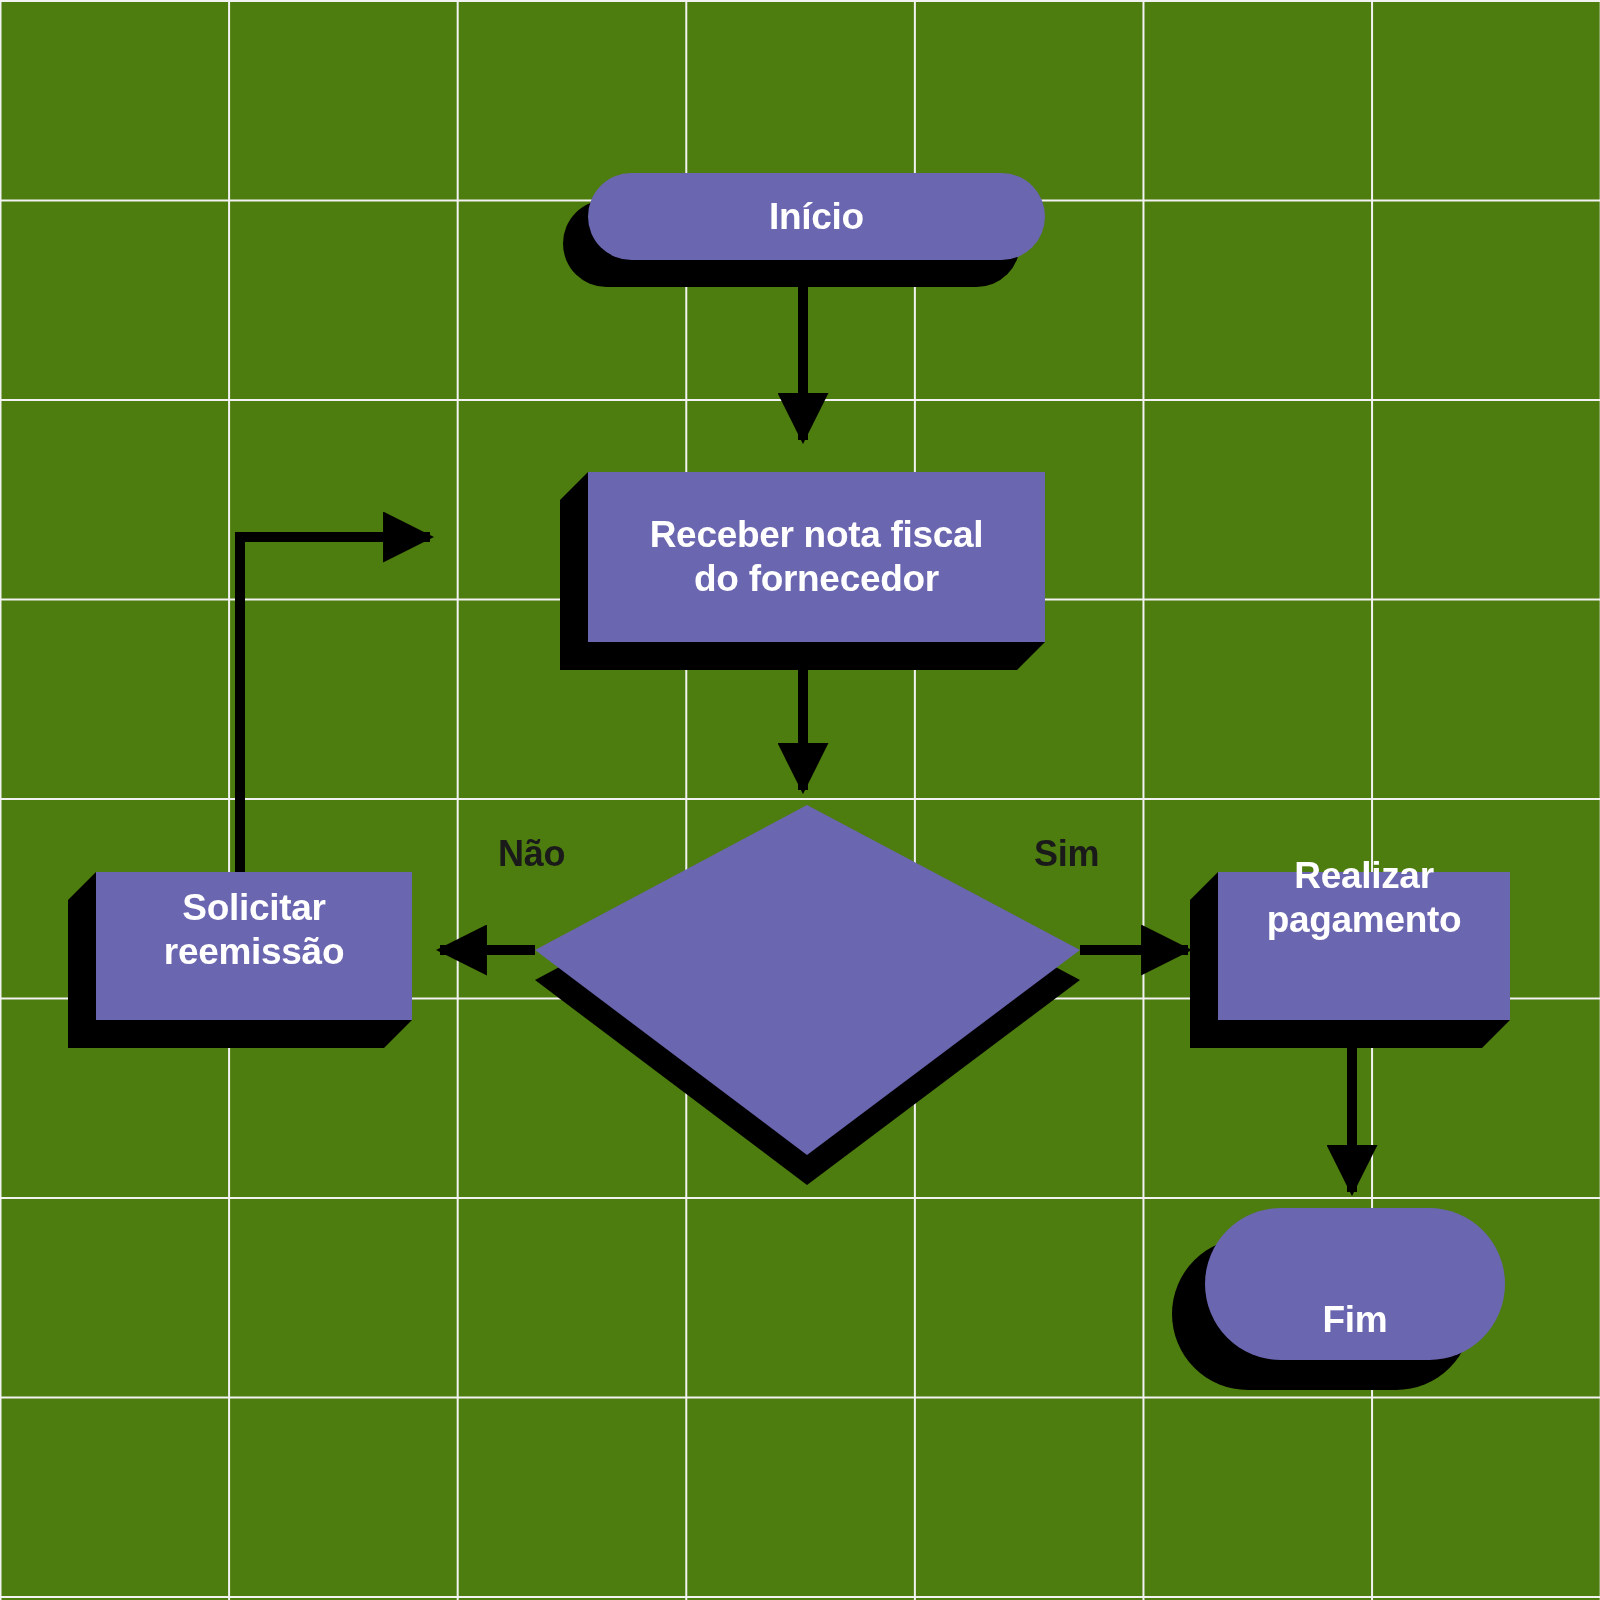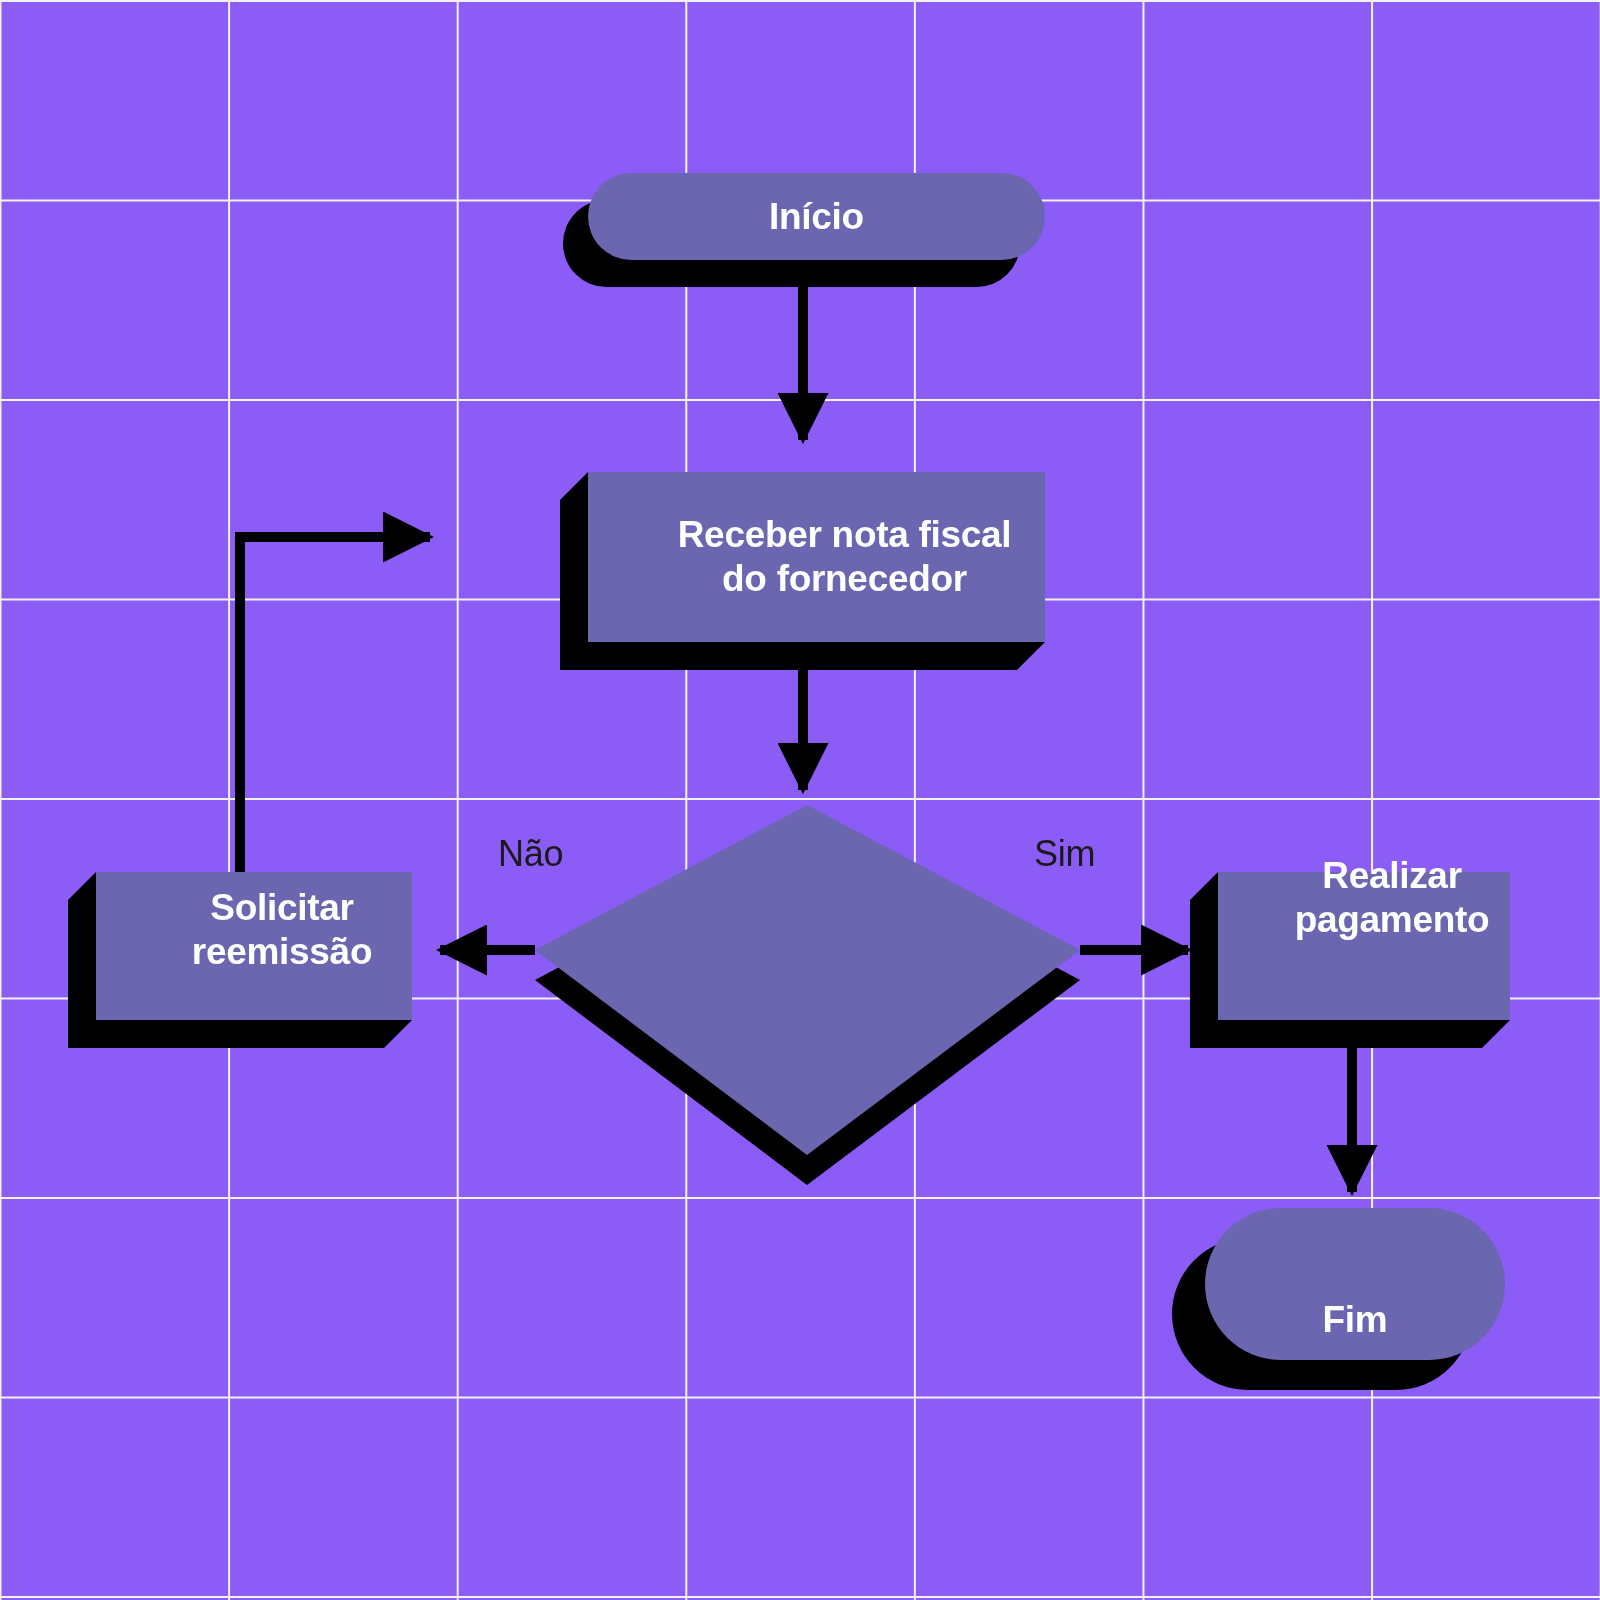--- a/index.html
+++ b/index.html
@@ -5,21 +5,21 @@
 <style>
   html, body {
     margin: 0;
     padding: 0;
     background: #ffffff;
   }
   #canvas {
     position: relative;
     width: 1600px;
     height: 1600px;
-    background: #8b5cf6;
+    background: #4d7c0f;
     overflow: hidden;
     font-family: "Liberation Sans", sans-serif;
   }
   
   #grid {
     position: absolute;
     inset: 0;
     background-image:
       linear-gradient(to right, #f2f2f2 1.5px, transparent 1.5px),
       linear-gradient(to bottom, #f2f2f2 1.5px, transparent 1.5px);
@@ -44,28 +44,28 @@
     text-align: center;
     color: #ffffff;
     font-weight: bold;
     line-height: 1.18;
     letter-spacing: -0.3px;
     white-space: pre-line;
     pointer-events: none;
     user-select: none;
   }
   .nodelabel.terminal { font-size: 37px; }
-  .nodelabel.process  { font-size: 37px; margin-left: 28px; }
+  .nodelabel.process  { font-size: 37px; }
   .nodelabel.decision { font-size: 37px; }
 
   .edgelabel {
     position: absolute;
     color: #1a1a1a;
     font-size: 36px;
-    font-weight: 400;
+    font-weight: 700;
     letter-spacing: -0.2px;
     white-space: nowrap;
     user-select: none;
     text-align: right;
   }
 </style>
 </head>
 <body>
 
 <div id="canvas">

